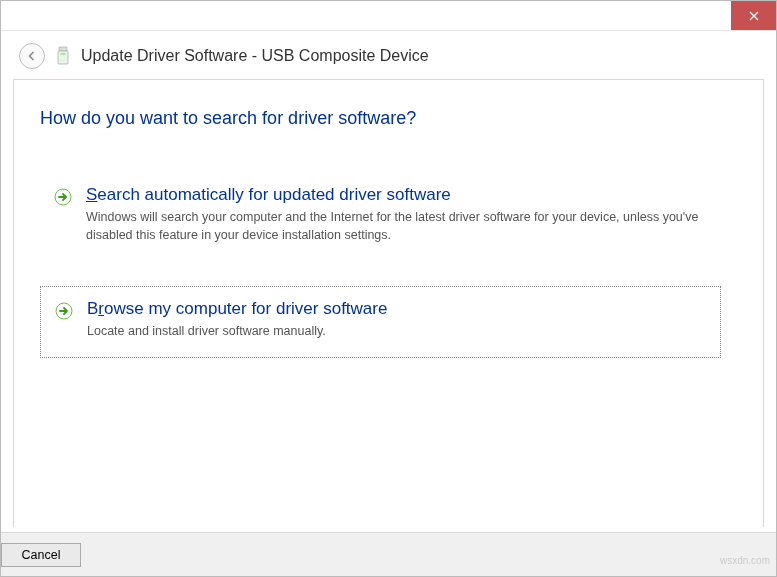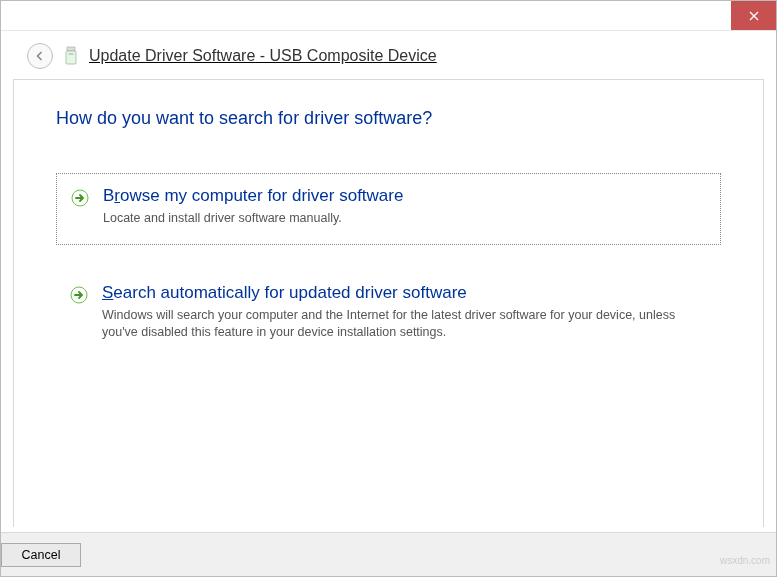--- a/index.html
+++ b/index.html
@@ -25,23 +25,22 @@
       background: #c75050;
       display: flex;
       align-items: center;
       justify-content: center;
       cursor: pointer;
     }
     .close-btn svg { width: 10px; height: 10px; }
     .header {
       display: flex;
       align-items: center;
-      padding: 12px 18px 10px 26px;
+      padding: 12px 18px 10px 18px;
       gap: 10px;
-      text-decoration: underline;
     }
     .back-btn {
       width: 26px; height: 26px;
       border: 1px solid #bfbfbf;
       border-radius: 50%;
       display: flex;
       align-items: center;
       justify-content: center;
       background: #f9f9f9;
       cursor: pointer;
@@ -54,21 +53,21 @@
     .window-title {
       font-size: 16px;
       color: #333;
     }
     .content-frame {
       margin: 0 12px;
       border-top: 1px solid #d8d8d8;
       border-left: 1px solid #d8d8d8;
       border-right: 1px solid #d8d8d8;
       height: 448px;
-      padding: 28px 42px 20px 42px;
+      padding: 28px 42px 20px 26px;
       position: relative;
     }
     .heading {
       color: #003399;
       font-size: 18px;
       font-weight: 400;
       margin-bottom: 44px;
     }
     .option {
       display: flex;
@@ -152,44 +151,44 @@
       <rect x="1" y="5" width="10" height="13" rx="1" fill="#e8f4e8" stroke="#8ab88a" stroke-width="0.7"></rect>
       <rect x="3.5" y="7" width="5" height="2" fill="#b8d8b8"></rect>
     </svg>
   </div>
   <div class="window-title">Update Driver Software - USB Composite Device</div>
 </div>
 
 <div class="content-frame">
   <h1 class="heading">How do you want to search for driver software?</h1>
 
+  <div class="option">
+    <div class="arrow-icon">
+      <svg viewBox="0 0 18 18">
+        <circle cx="9" cy="9" r="8" fill="#fff" stroke="#6fbf4b" stroke-width="1"></circle>
+        <path d="M5 9 L11 9 M9 6 L12 9 L9 12" fill="none" stroke="#3a9b1a" stroke-width="1.8" stroke-linecap="round" stroke-linejoin="round"></path>
+      </svg>
+    </div>
+    <div class="option-text">
+      <div class="option-title"><span class="accel">S</span><span>earch automatically for updated driver software</span></div>
+      <div class="option-desc">Windows will search your computer and the Internet for the latest driver software for your device, unless you've disabled this feature in your device installation settings.</div>
+    </div>
+  </div>
+
   <div class="option selected">
     <div class="arrow-icon">
       <svg viewBox="0 0 18 18">
         <circle cx="9" cy="9" r="8" fill="#fff" stroke="#6fbf4b" stroke-width="1"></circle>
         <path d="M5 9 L11 9 M9 6 L12 9 L9 12" fill="none" stroke="#3a9b1a" stroke-width="1.8" stroke-linecap="round" stroke-linejoin="round"></path>
       </svg>
     </div>
     <div class="option-text">
       <div class="option-title"><span>B</span><span class="accel">r</span><span>owse my computer for driver software</span></div>
       <div class="option-desc">Locate and install driver software manually.</div>
     </div>
   </div>
-
-  <div class="option">
-    <div class="arrow-icon">
-      <svg viewBox="0 0 18 18">
-        <circle cx="9" cy="9" r="8" fill="#fff" stroke="#6fbf4b" stroke-width="1"></circle>
-        <path d="M5 9 L11 9 M9 6 L12 9 L9 12" fill="none" stroke="#3a9b1a" stroke-width="1.8" stroke-linecap="round" stroke-linejoin="round"></path>
-      </svg>
-    </div>
-    <div class="option-text">
-      <div class="option-title"><span class="accel">S</span><span>earch automatically for updated driver software</span></div>
-      <div class="option-desc">Windows will search your computer and the Internet for the latest driver software for your device, unless you've disabled this feature in your device installation settings.</div>
-    </div>
-  </div>
 </div>
 
 <div class="footer">
   <button class="cancel-btn">Cancel</button>
 </div>
 
 <div class="watermark">wsxdn.com</div>
 
 </body></html>

